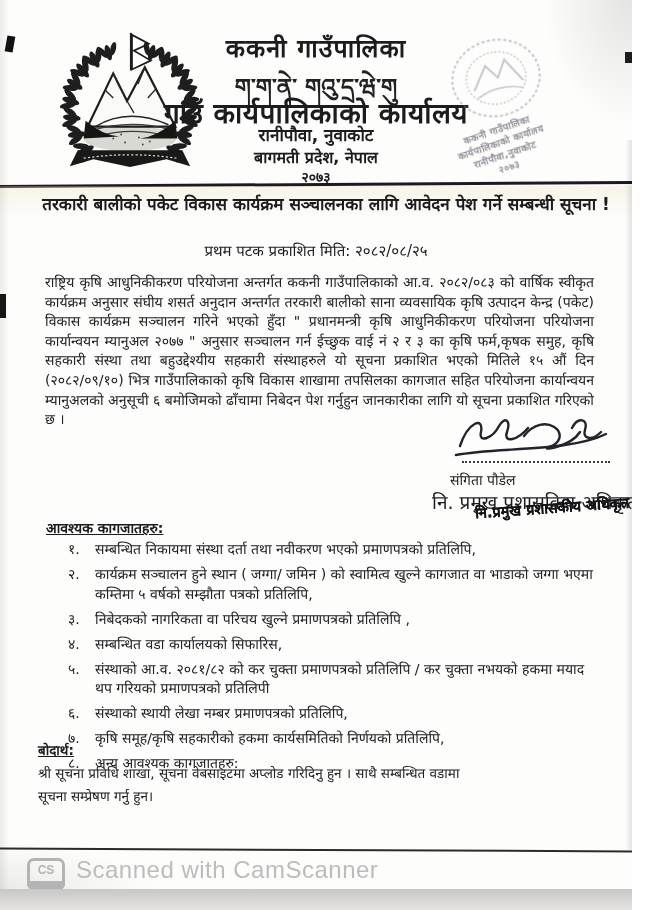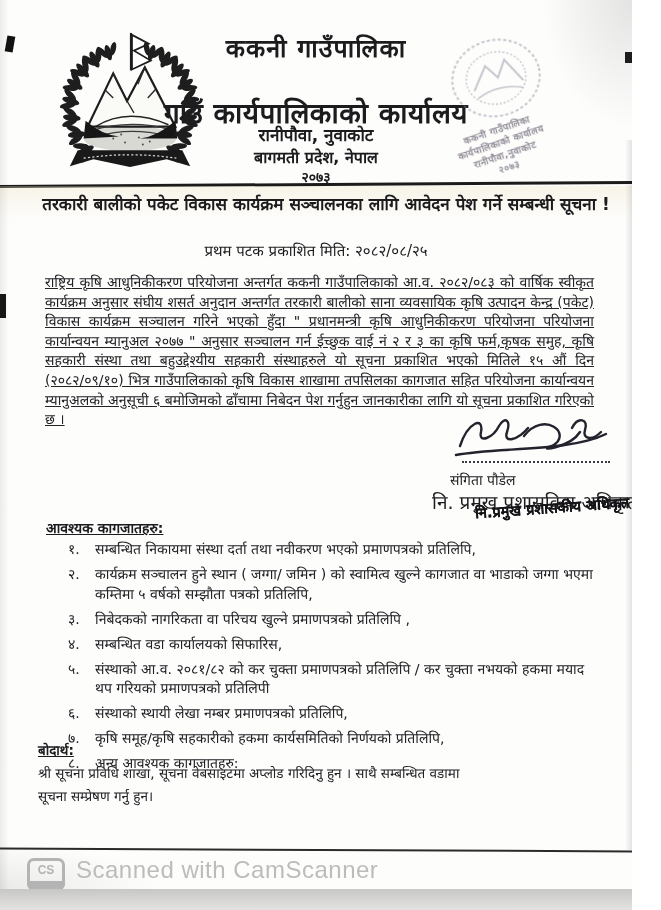--- a/index.html
+++ b/index.html
@@ -23,21 +23,21 @@
   .stamp-emblem{position:absolute;left:34px;top:0;}
   .stamp-text{position:absolute;left:0;top:84px;width:150px;text-align:center;
     color:#7a7280;font-size:9.5px;font-weight:bold;line-height:13px;letter-spacing:.5px;transform:rotate(-6deg);}
   
   .rule-top{left:0;right:0;top:183px;height:3px;background:#1b1b1b;transform:rotate(-.35deg);}
   .title-band{left:0;right:0;top:186px;height:34px;
     background:linear-gradient(180deg,rgba(233,222,183,.30),rgba(255,255,255,0));}
   .notice-title{top:192px;font-size:17px;font-weight:bold;padding-left:20px;}
   .pub-date{top:240px;font-size:15px;font-weight:normal;}
   
-  .body-par{left:45px;right:38px;top:273px;font-size:14px;line-height:19.6px;text-align:justify;color:#212126;text-decoration:underline;}
+  .body-par{left:45px;right:38px;top:273px;font-size:14px;line-height:19.6px;text-align:justify;color:#212126;}
   
   .sig-scribble{left:452px;top:402px;width:180px;height:62px;}
   .sig-dots{left:462px;top:461px;width:148px;border-bottom:2px dotted #3a3a42;}
   .sig-name{left:450px;top:470px;width:168px;font-size:14px;}
   .sig-desig{left:422px;top:489px;width:226px;text-align:center;font-size:19px;}
   .sig-stamp{left:436px;top:497px;width:232px;text-align:center;font-size:14.5px;font-weight:bold;
     color:#141418;transform:rotate(-4deg);text-shadow:0 0 .5px #141418;}
   
   .docs-head{left:46px;top:518px;font-size:14px;font-weight:bold;text-decoration:underline;}
   .doc-list{left:68px;right:34px;top:540px;font-size:14px;color:#212126;}
@@ -138,20 +138,21 @@
         </g>
         <use href="#wl" transform="translate(150 0) scale(-1 1)"></use>
       </g>
 
       <path d="M22 124 L128 124 L136 140 L112 133 L75 141 L38 133 L14 140 Z" fill="#191919"></path>
       <path d="M28 132 Q75 125 122 132" stroke="#d6d6d2" stroke-width="1.3" stroke-dasharray="2.2 2.2" fill="none"></path>
     </svg>
   </div>
 
   <div class="abs ctr h-muni">ककनी गाउँपालिका</div>
+  <div class="abs ctr h-tamang">ག་ག་ནེ་ གའུ་དྲ་ཝེ་གུ</div>
   <div class="abs ctr h-office">गाउँ कार्यपालिकाको कार्यालय</div>
   <div class="abs ctr h-addr1">रानीपौवा, नुवाकोट</div>
   <div class="abs ctr h-addr2">बागमती प्रदेश, नेपाल</div>
   <div class="abs ctr h-year">२०७३</div>
 
   <div class="abs stamp">
     <div class="stamp-emblem">
       <svg width="100" height="88" viewBox="0 0 100 88">
         <g stroke="#857c90" fill="none" opacity=".55">
           <ellipse cx="50" cy="40" rx="44" ry="38" stroke-width="2" stroke-dasharray="3 2.5"></ellipse>

